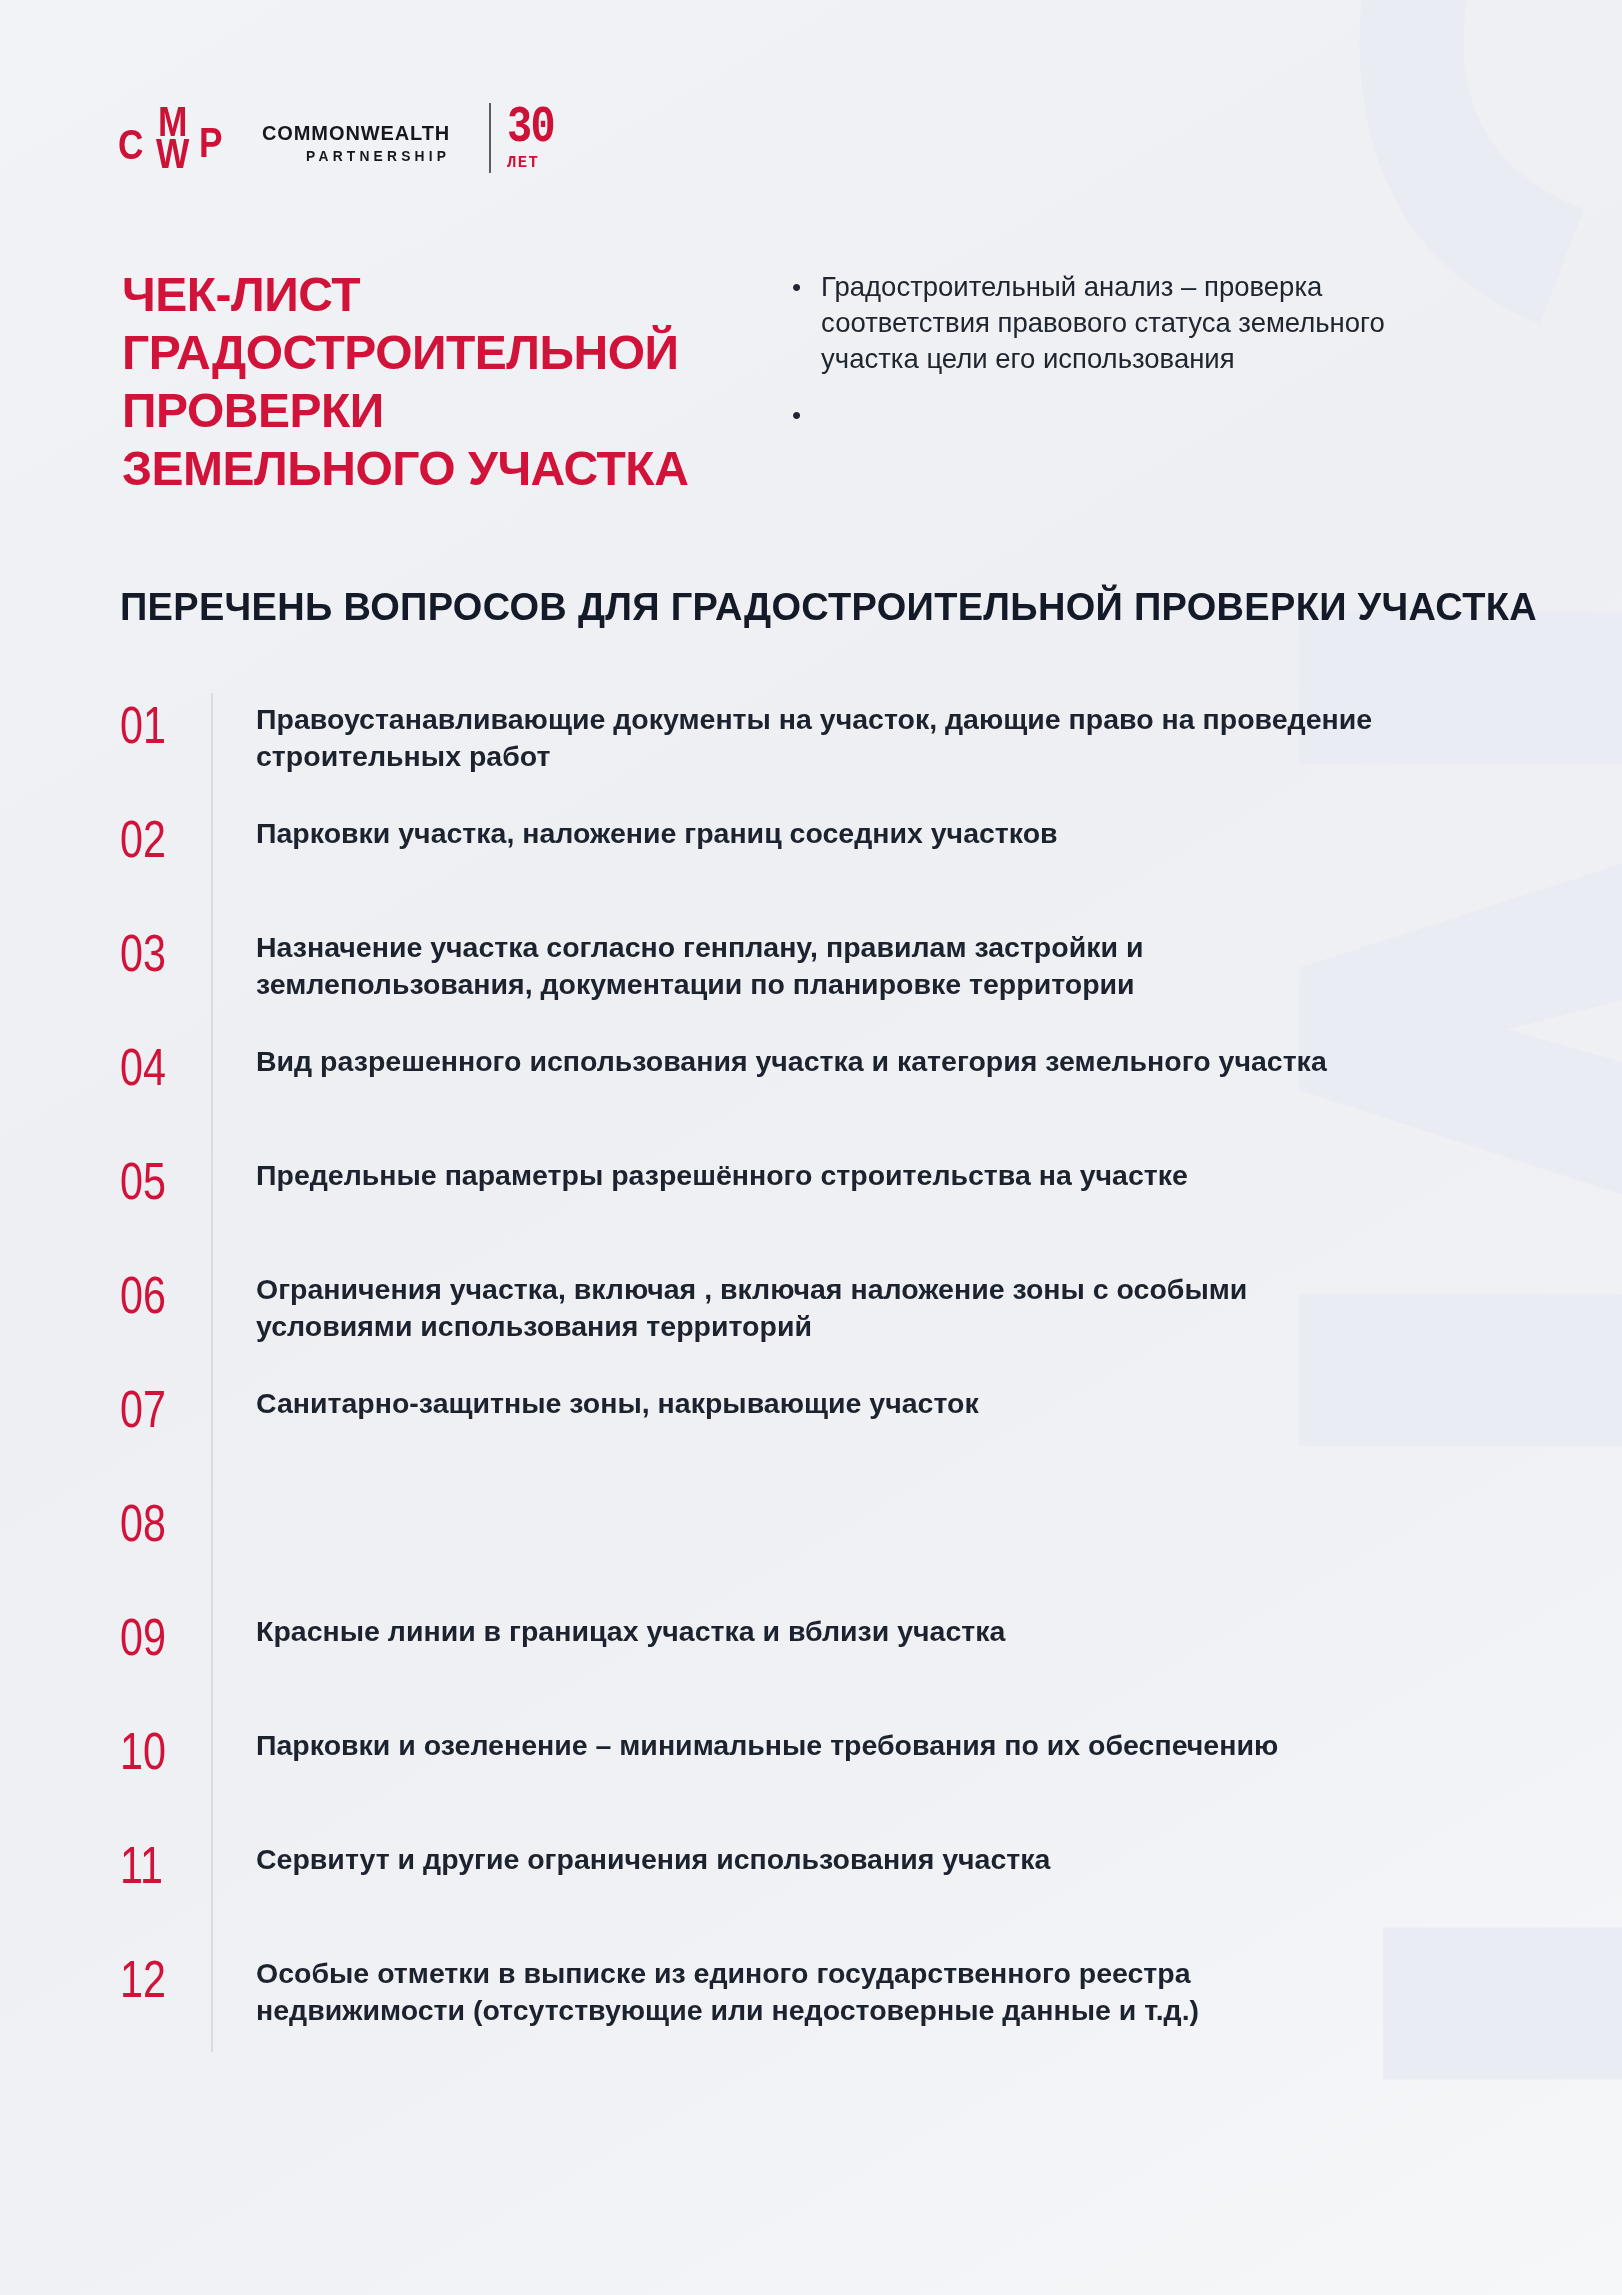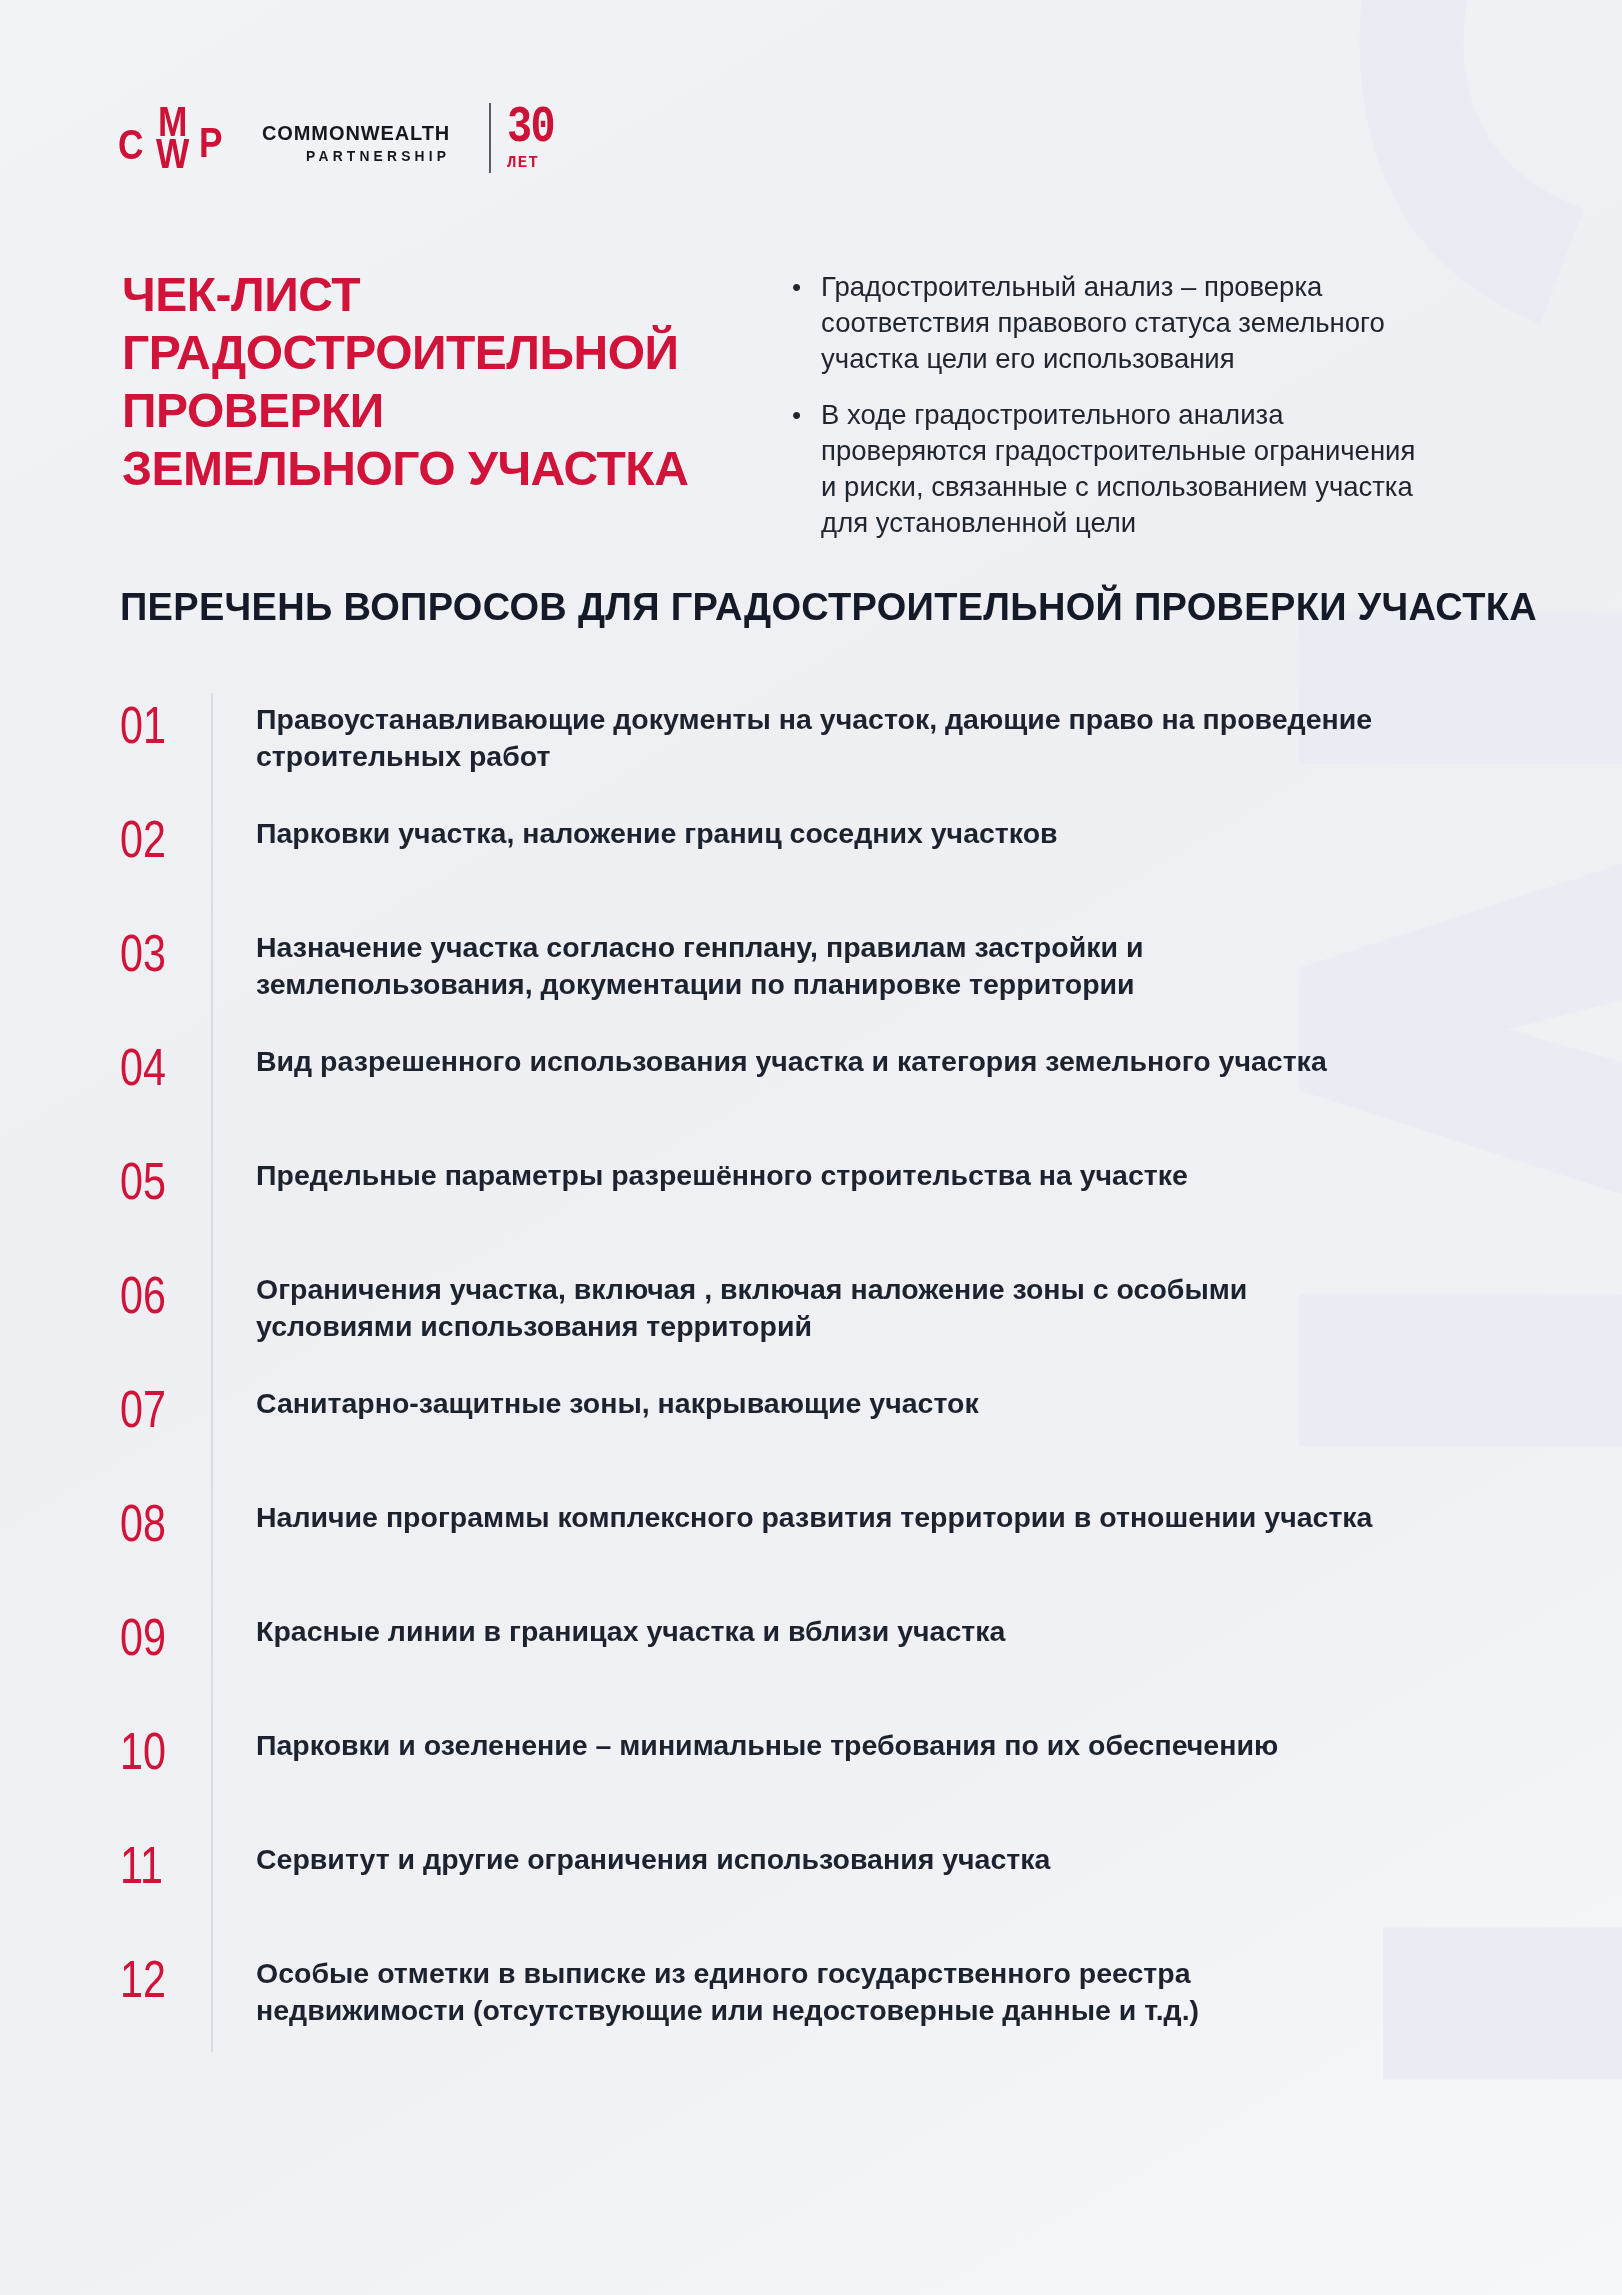--- a/index.html
+++ b/index.html
@@ -124,24 +124,20 @@
   <ul class="intro" id="intro-list">
   <li class="intro-item">
     <span class="dot">•</span>
     <span class="intro-text">Градостроительный анализ – проверка
 соответствия правового статуса земельного
 участка цели его использования</span>
   </li>
 
   <li class="intro-item">
     <span class="dot">•</span>
-    <span class="intro-text">В ходе градостроительного анализа
-проверяются градостроительные ограничения
-и риски, связанные с использованием участка
-для установленной цели</span>
   </li>
 </ul>
 
   <h2 class="section-title">ПЕРЕЧЕНЬ ВОПРОСОВ ДЛЯ ГРАДОСТРОИТЕЛЬНОЙ ПРОВЕРКИ УЧАСТКА</h2>
 
   <div class="list-rule"></div>
   <ol class="qlist" id="qlist">
   <li class="qrow">
     <span class="qnum">01</span>
     <span class="qtext">Правоустанавливающие документы на участок, дающие право на проведение
@@ -175,21 +171,20 @@
 условиями использования территорий</span>
   </li>
 
   <li class="qrow">
     <span class="qnum">07</span>
     <span class="qtext">Санитарно-защитные зоны, накрывающие участок</span>
   </li>
 
   <li class="qrow">
     <span class="qnum">08</span>
-    <span class="qtext">Наличие программы комплексного развития территории в отношении участка</span>
   </li>
 
   <li class="qrow">
     <span class="qnum">09</span>
     <span class="qtext">Красные линии в границах участка и вблизи участка</span>
   </li>
 
   <li class="qrow">
     <span class="qnum">10</span>
     <span class="qtext">Парковки и озеленение – минимальные требования по их обеспечению</span>

